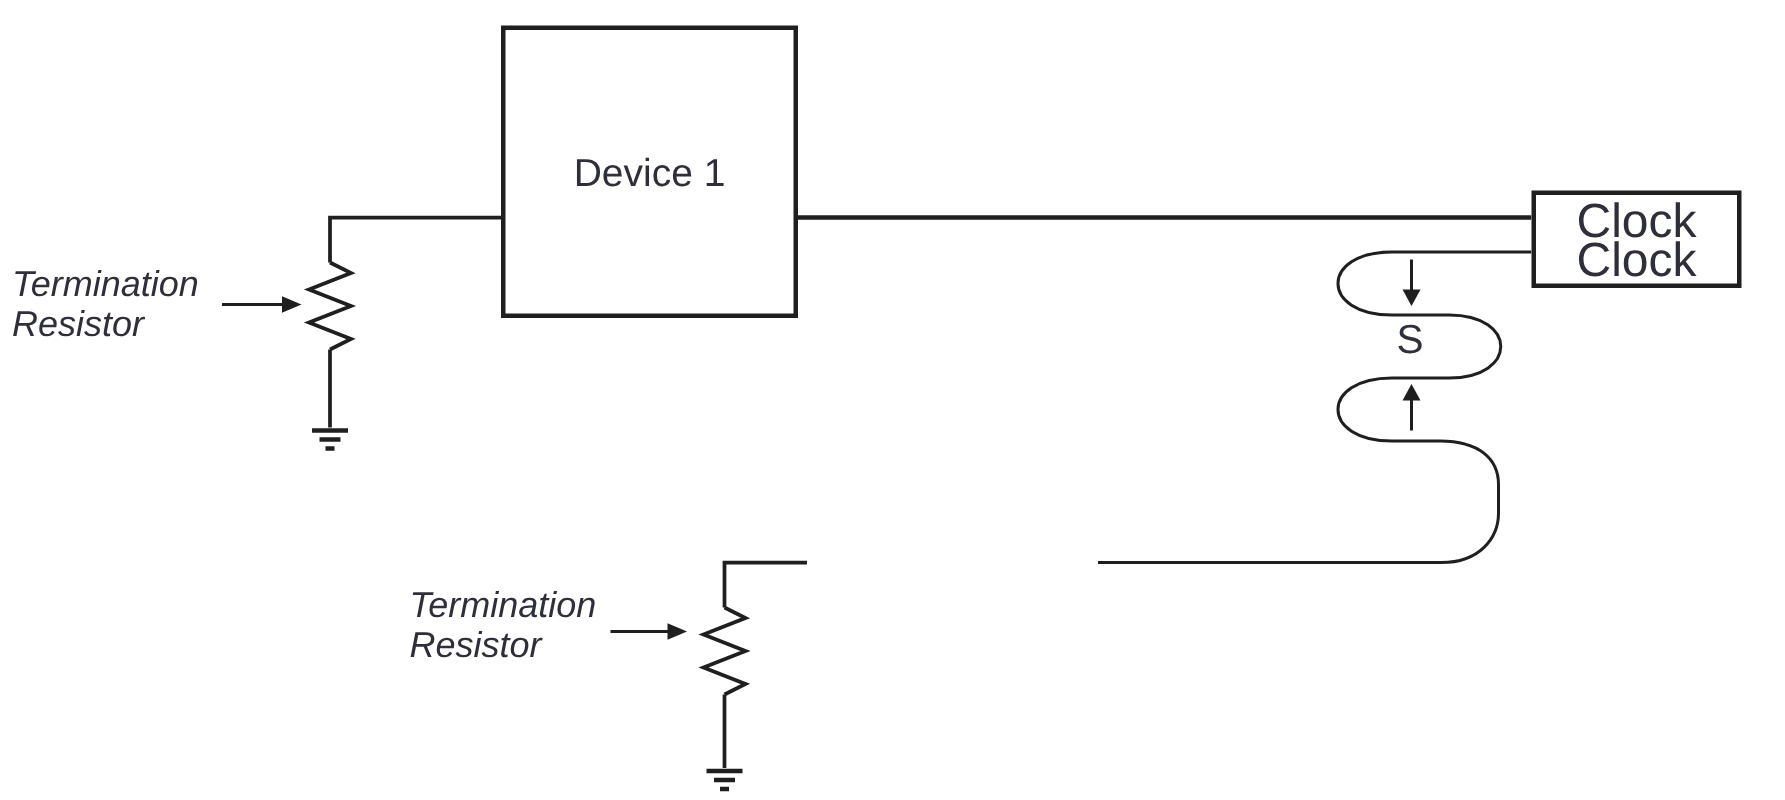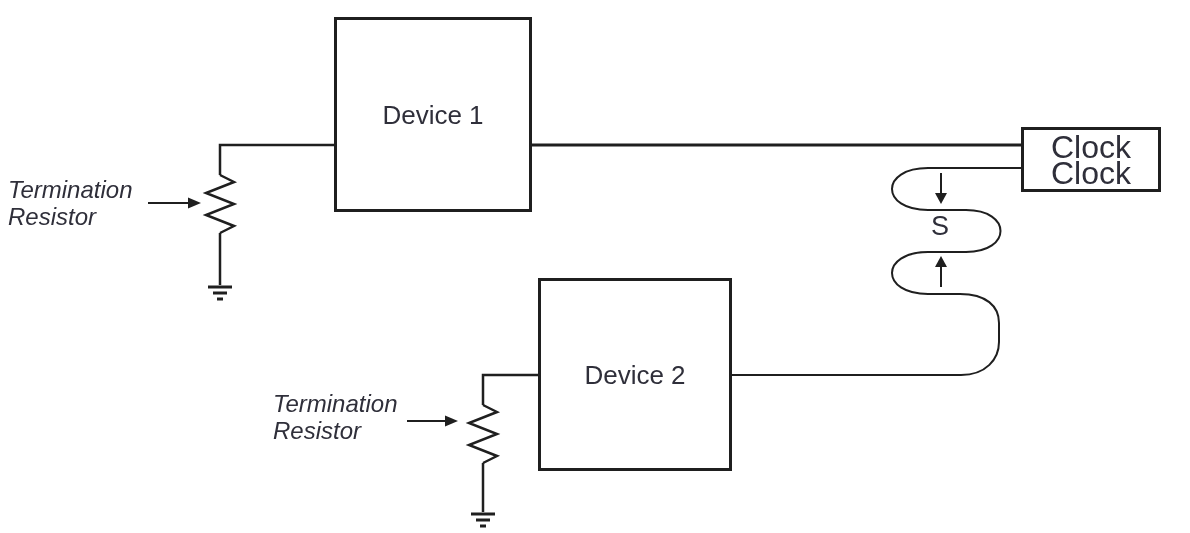--- a/index.html
+++ b/index.html
@@ -103,23 +103,20 @@
     <g>
       <path d="M 407,421 H 447" fill="none" stroke="#1f1f1f" stroke-width="2"></path>
       <polygon points="458,421 445,415.5 445,426.5" fill="#1f1f1f"></polygon>
     </g>
   </svg>
 
   <div class="node-box" id="device1-box" style="left:334px; top:17px; width:198px; height:195px;">
     <div class="node-label">Device 1</div>
   </div>
 
-  <div class="node-box" id="device2-box" style="left:538px; top:278px; width:194px; height:193px;">
-    <div class="node-label">Device 2</div>
-  </div>
 
   <div class="node-box" id="clock-source-box" style="left:1021px; top:127px; width:140px; height:65px;">
     <div class="node-label">
       <div>Clock</div>
       <div>Clock</div>
     </div>
   </div>
 
   <div class="annot" style="left:8px; top:176px; width:127px;">
     <div>Termination</div>

